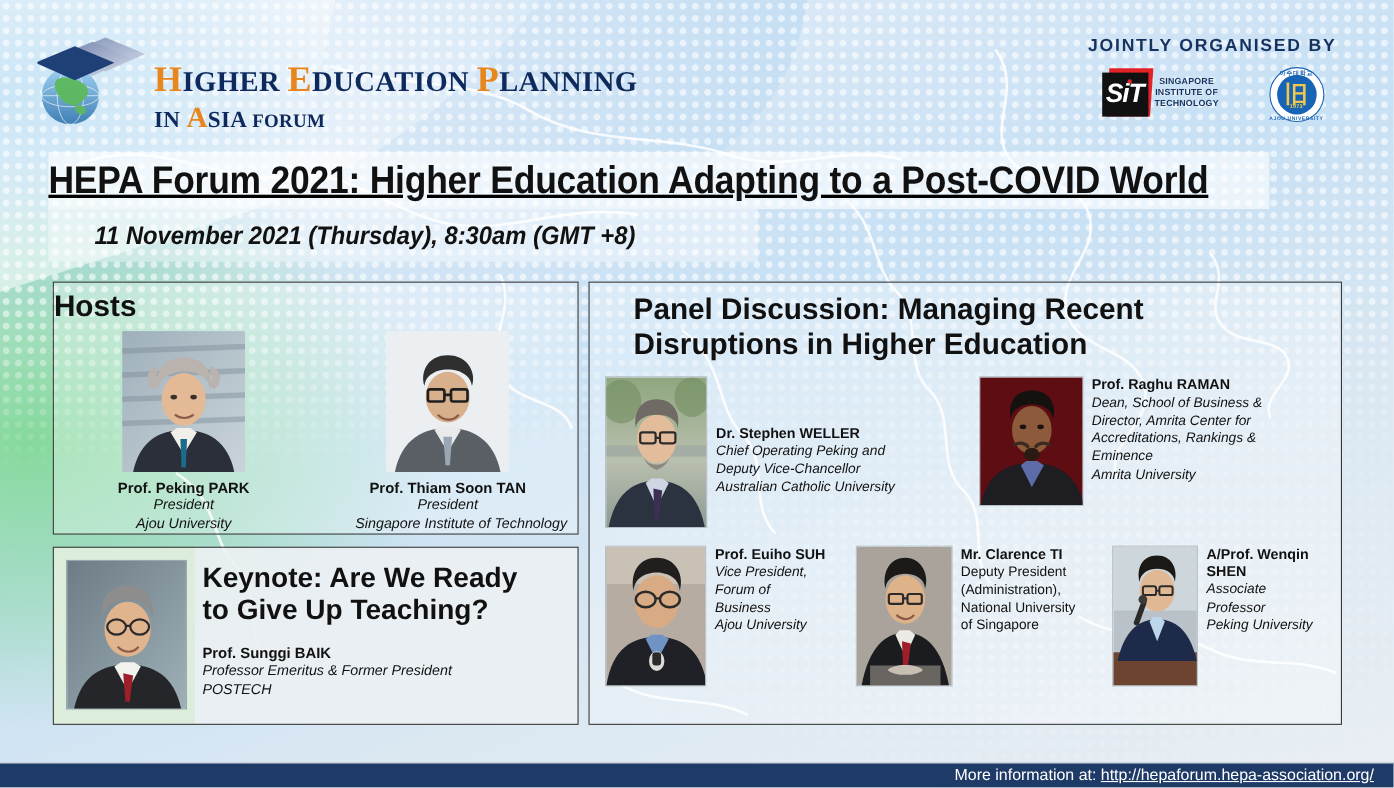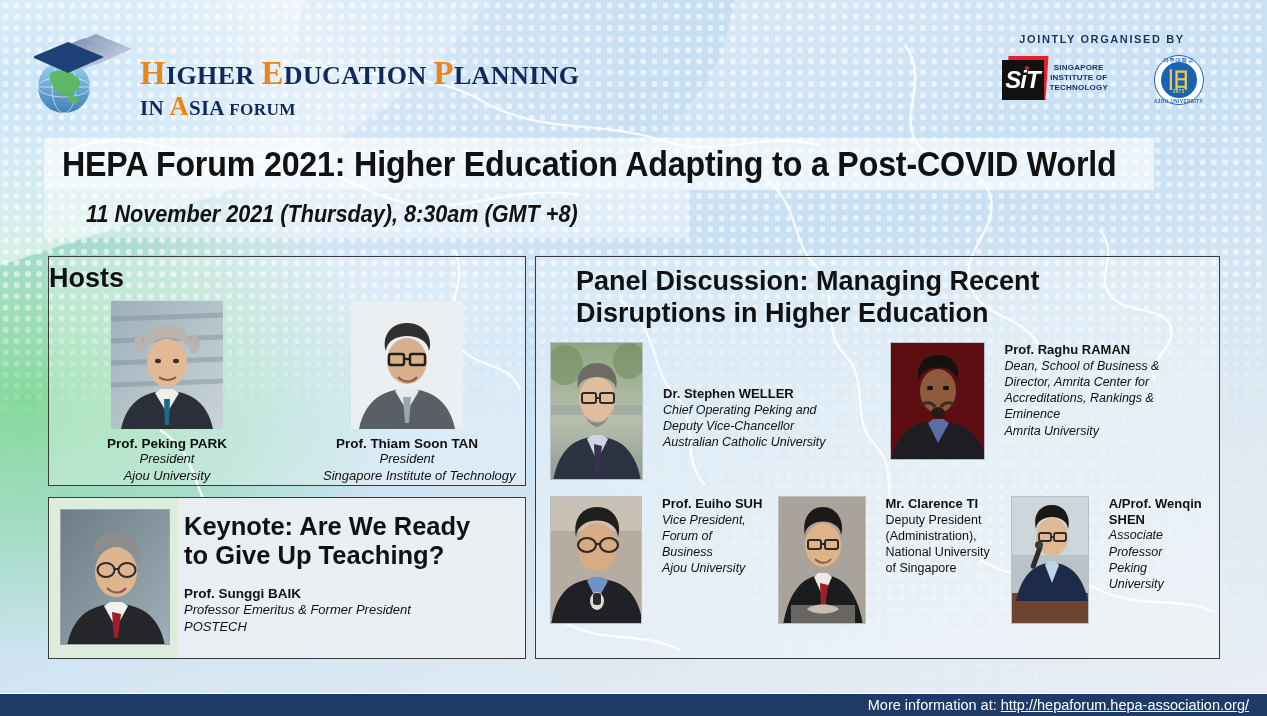--- a/index.html
+++ b/index.html
@@ -48,21 +48,21 @@
   .logo-wrap { position: absolute; left: 34px; top: 32px; width: 420px; height: 90px; }
   .cap { position: absolute; }
   .logo-text { position: absolute; left: 106px; top: 25px; color: #0e2a5c; white-space: nowrap; }
   .logo-line1 { font-family: "Liberation Serif", serif; font-size: 26px; font-weight: bold; letter-spacing: .4px; line-height: 1; }
   .logo-line2 { font-family: "Liberation Serif", serif; font-size: 21px; font-weight: bold; letter-spacing: .3px; line-height: 1.25; }
   .cap-o { color: #e8861e; font-size: 1.26em; }
 
   
   .joint { position: absolute; right: 50px; top: 33px; text-align: center; width: 230px; }
   .joint-label {
-    font-size: 11px; font-weight: bold; color: #17325e;
+    font-size: 16px; font-weight: bold; color: #17325e;
     letter-spacing: 1.6px; white-space: nowrap;
   }
   .joint-logos { display: flex; align-items: flex-start; justify-content: center; gap: 38px; margin-top: 10px; }
 
   
   .sit { position: relative; width: 115px; height: 48px; }
   .sit-redsq { position: absolute; left: 6px; top: 1px; width: 40px; height: 44px; background: #e32227; transform: skewX(-4deg); }
   .sit-blksq { position: absolute; left: 1px; top: 5px; width: 42px; height: 40px; background: #111; }
   .sit-mark {
     position: absolute; left: 1px; top: 5px; width: 42px; height: 40px;
@@ -95,21 +95,21 @@
   }
   .ajou-en {
     position: absolute; left: 0; right: 0; bottom: 1px; text-align: center;
     font-size: 4.6px; color: #1763b5; font-weight: bold; letter-spacing: .5px;
   }
 
   
   .title-band {
     position: absolute; left: 44px; top: 138px; width: 1110px; height: 52px;
     background: rgba(255,255,255,0.62);
-    display: flex; align-items: center; padding-left: 18px;
+    display: flex; align-items: center; padding-left: 0; text-decoration: underline;
   }
   .title-text {
     font-family: "Liberation Sans Narrow", "Liberation Sans", sans-serif;
     font-size: 35px; font-weight: bold; color: #111; white-space: nowrap;
     transform: scaleX(0.92); transform-origin: left center; letter-spacing: -0.2px;
   }
   .date-band {
     position: absolute; left: 44px; top: 190px; width: 645px; height: 48px;
     background: rgba(255,255,255,0.40);
     display: flex; align-items: center; padding-left: 42px;
@@ -151,21 +151,21 @@
     font-family: "Liberation Sans Narrow", "Liberation Sans", sans-serif;
     font-size: 25.5px; font-weight: bold; color: #111; line-height: 1.14;
   }
   .keynote-name { font-size: 13.5px; font-weight: bold; color: #111; margin-top: 16px; }
   .keynote-sub { font-size: 13px; font-style: italic; color: #111; line-height: 1.32; }
 
   
   .prow { display: flex; padding: 0 14px; }
   .prow1 { margin-top: 12px; gap: 24px; }
   .prow2 { margin-top: 16px; gap: 12px; }
-  .panelist { display: flex; gap: 20px; }
+  .panelist { display: flex; gap: 8px; }
   .p-photo { flex: 0 0 auto; border: 1px solid #b7c0c7; overflow: hidden; position: relative; }
   .p-name { font-size: 13px; font-weight: bold; color: #111; line-height: 1.22; }
   .p-role { font-size: 12.5px; font-style: italic; color: #111; line-height: 1.3; }
   .p-role.upright { font-style: normal; }
 
   
   .footer {
     position: absolute; left: 0; bottom: 0; width: 100%; height: 23px;
     background: #1e3a66; display: flex; align-items: center; justify-content: flex-end;
     padding-right: 18px; border-top: 1.5px solid #fff;

